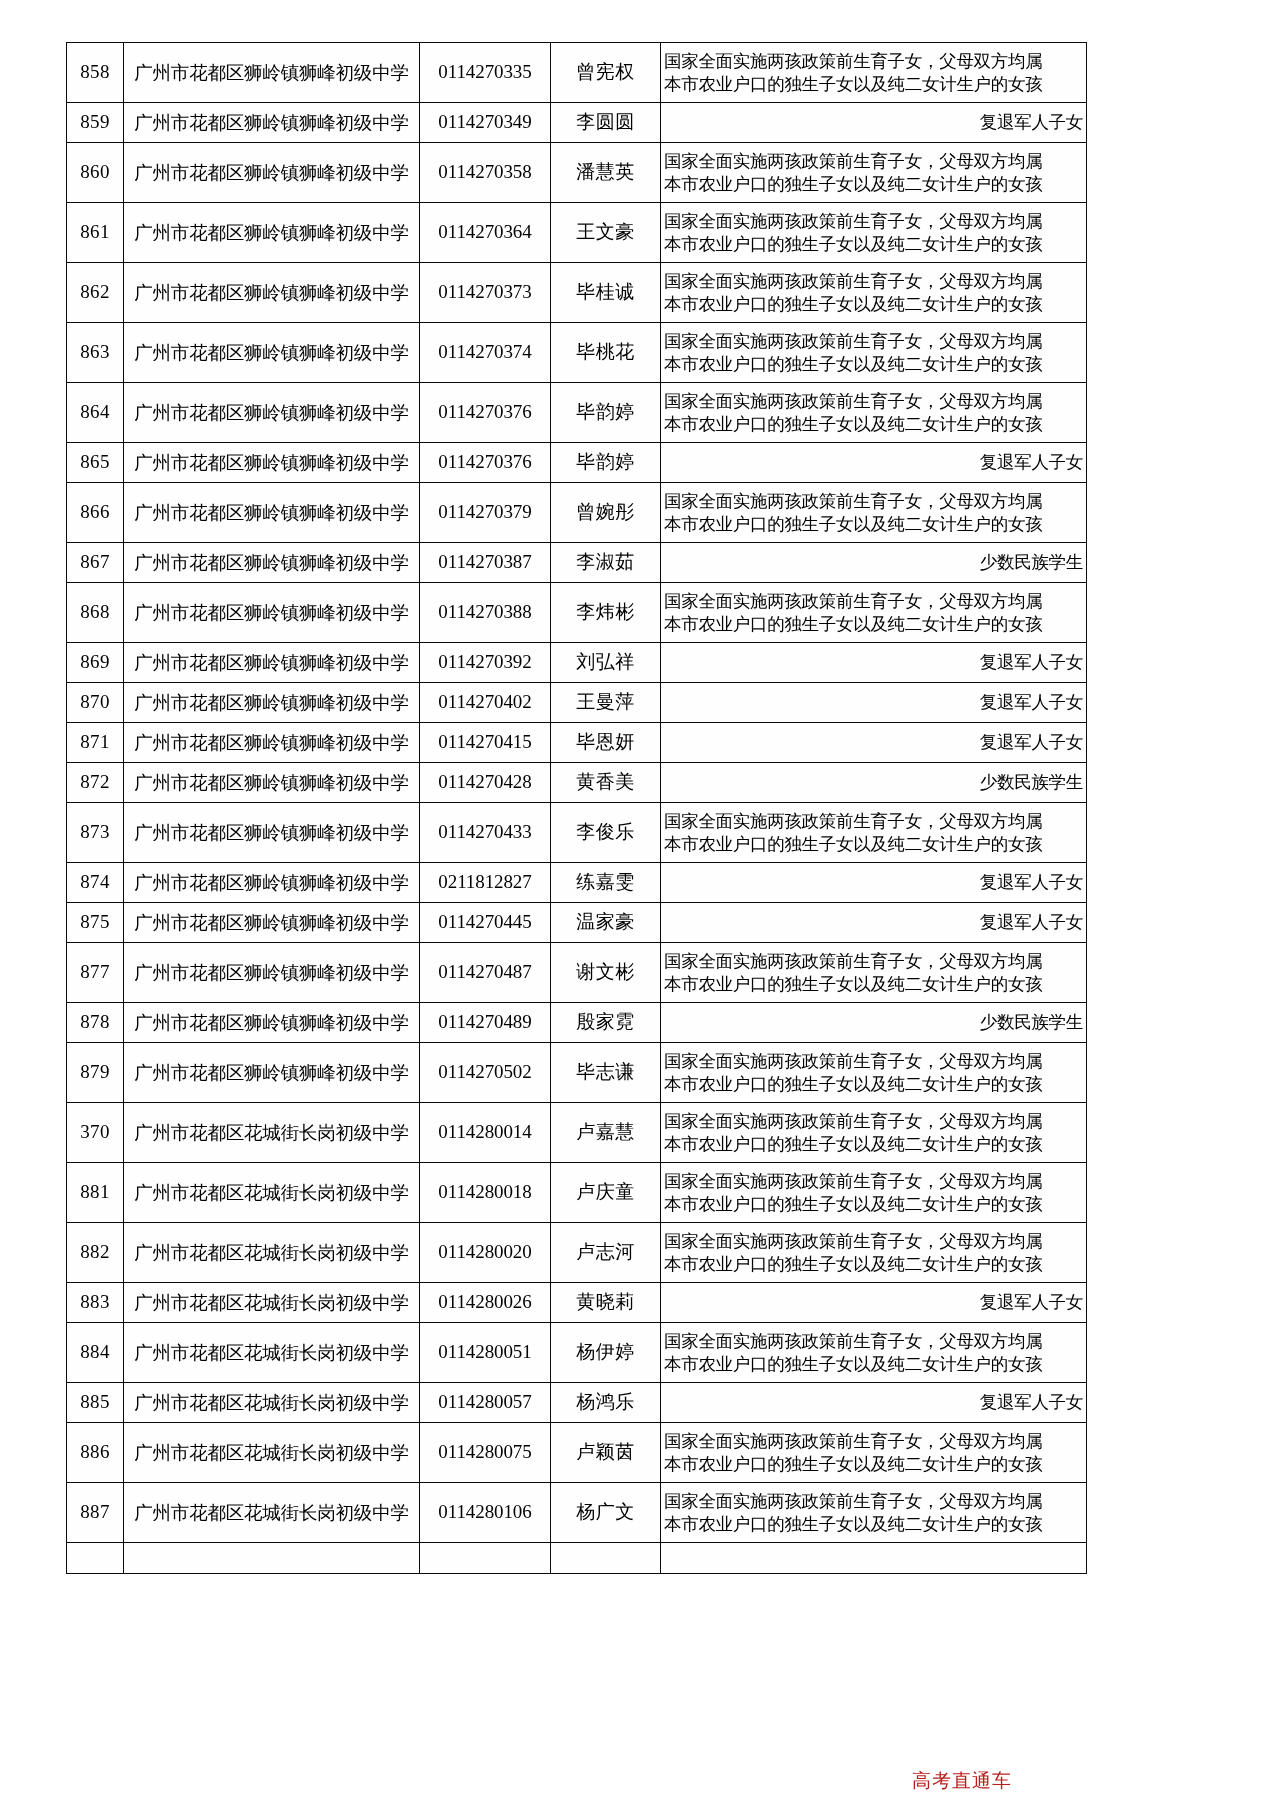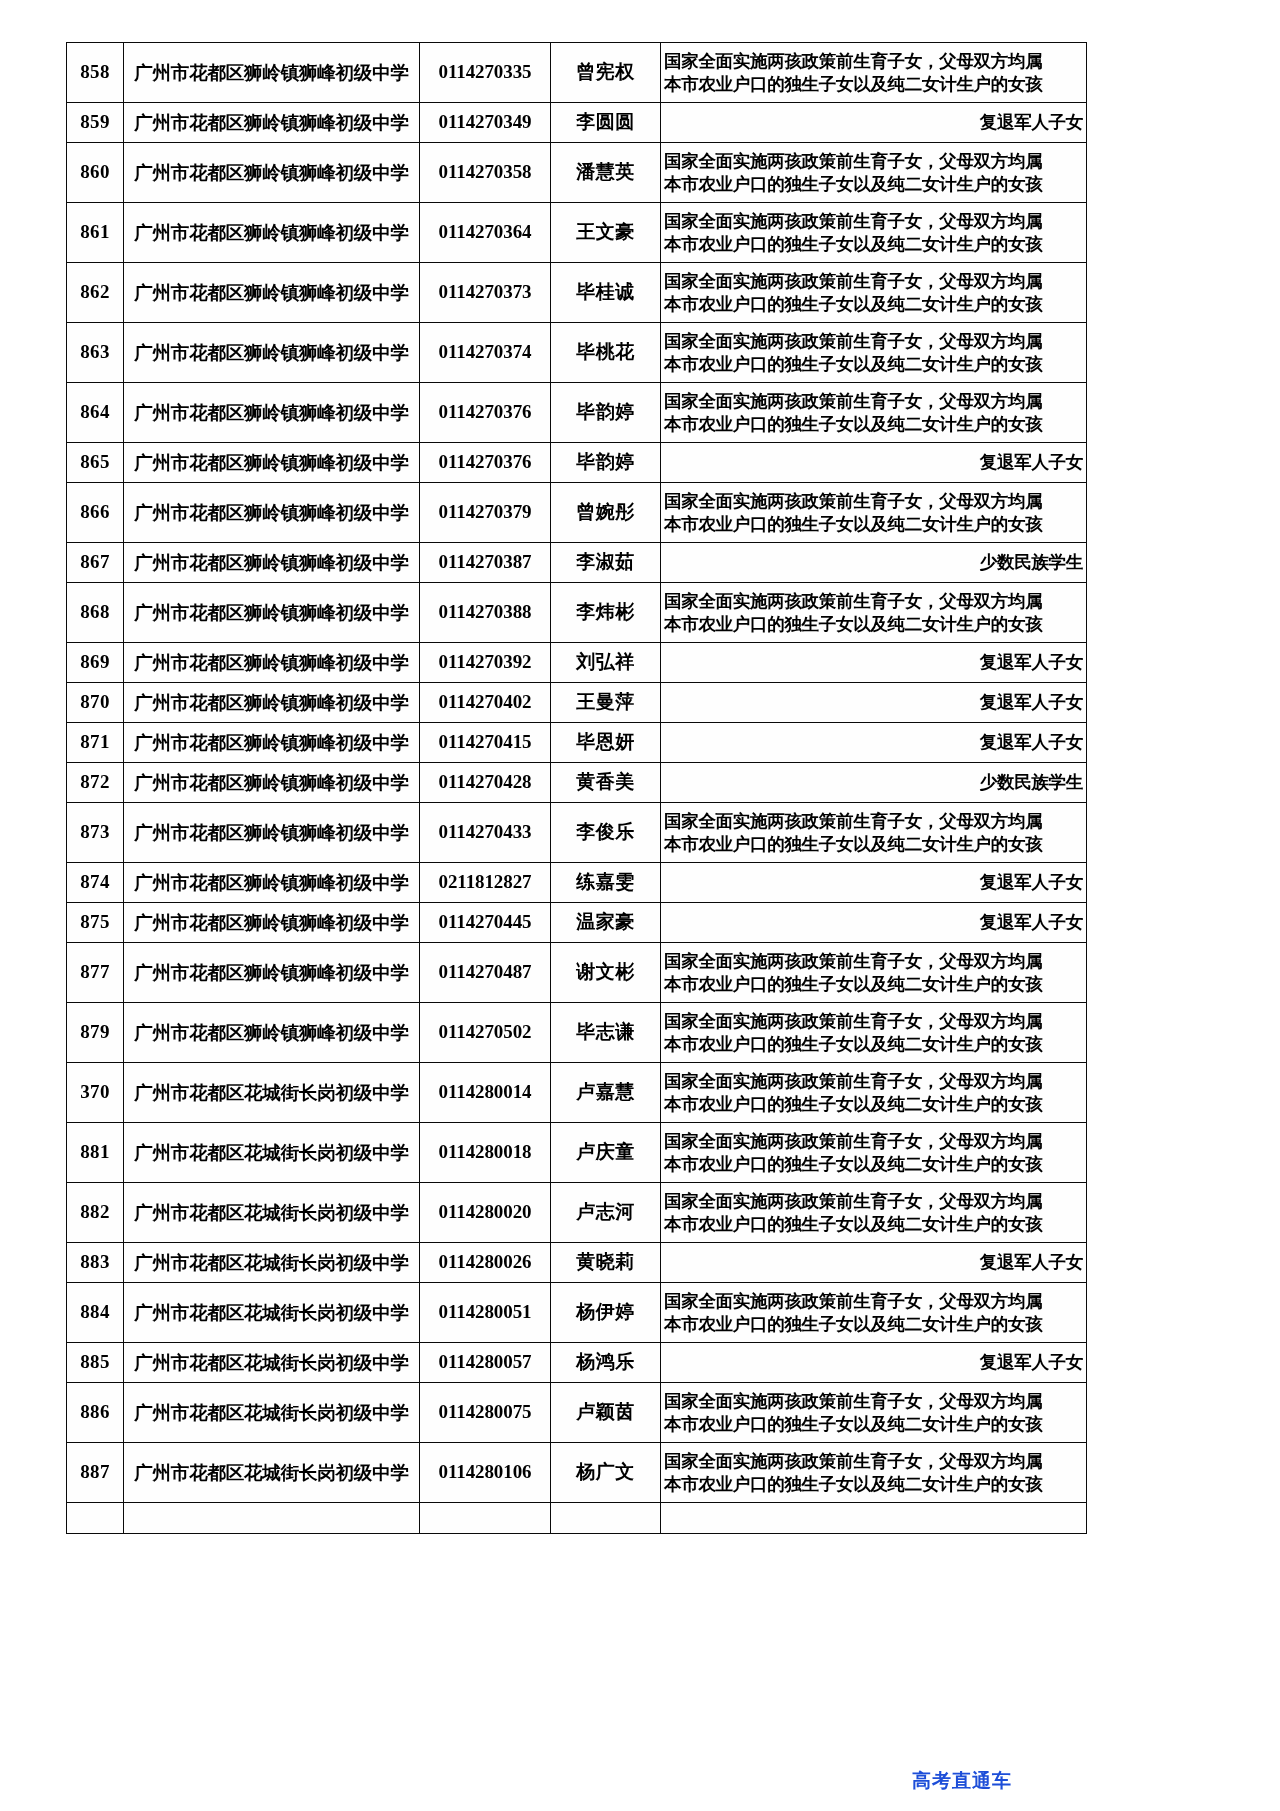--- a/index.html
+++ b/index.html
@@ -14,21 +14,20 @@
     color: #000000;
     position: relative;
     overflow: hidden;
   }
   .page {
     position: relative;
     width: 1036px;
     height: 1811px;
     box-sizing: border-box;
     padding: 12px;
-    font-weight: bold;
   }
   table.roster {
     position: absolute;
     left: 66px;
     top: 42px;
     width: 1020px;
     border-collapse: collapse;
     table-layout: fixed;
     background: #fff;
   }
@@ -84,21 +83,21 @@
   }
   tr.tall td { height: 55px; }
   tr.short td { height: 35px; }
   tr.tail td { height: 26px; }
 
   .watermark {
     position: absolute;
     right: 24px;
     bottom: 17px;
     font-size: 19px;
-    color: #1d4ed8;
+    color: #b91c1c;
     letter-spacing: 1px;
     font-family: "Liberation Sans", "DejaVu Sans", sans-serif;
     white-space: nowrap;
   }
 </style>
 </head>
 <body>
 
 <div class="page">
 
@@ -285,20 +284,29 @@
         <tr class="tall">
           <td class="index">877</td>
           <td class="school">广州市花都区狮岭镇狮峰初级中学</td>
           <td class="sid">0114270487</td>
           <td class="name">谢文彬</td>
           <td class="reason">
             <span class="two-line">国家全面实施两孩政策前生育子女，父母双方均属</span>
             <span class="two-line">本市农业户口的独生子女以及纯二女计生户的女孩</span>
           </td>
         </tr>
+        <tr class="short">
+          <td class="index">878</td>
+          <td class="school">广州市花都区狮岭镇狮峰初级中学</td>
+          <td class="sid">0114270489</td>
+          <td class="name">殷家霓</td>
+          <td class="reason">
+            <span class="one-line">少数民族学生</span>
+          </td>
+        </tr>
         <tr class="tall">
           <td class="index">879</td>
           <td class="school">广州市花都区狮岭镇狮峰初级中学</td>
           <td class="sid">0114270502</td>
           <td class="name">毕志谦</td>
           <td class="reason">
             <span class="two-line">国家全面实施两孩政策前生育子女，父母双方均属</span>
             <span class="two-line">本市农业户口的独生子女以及纯二女计生户的女孩</span>
           </td>
         </tr>

